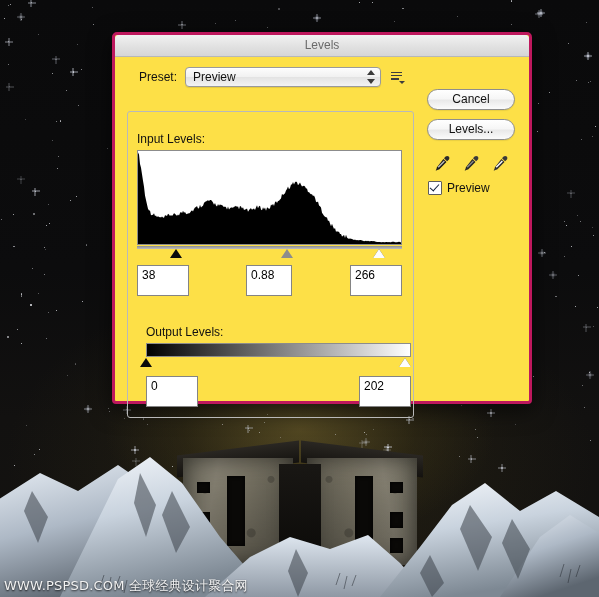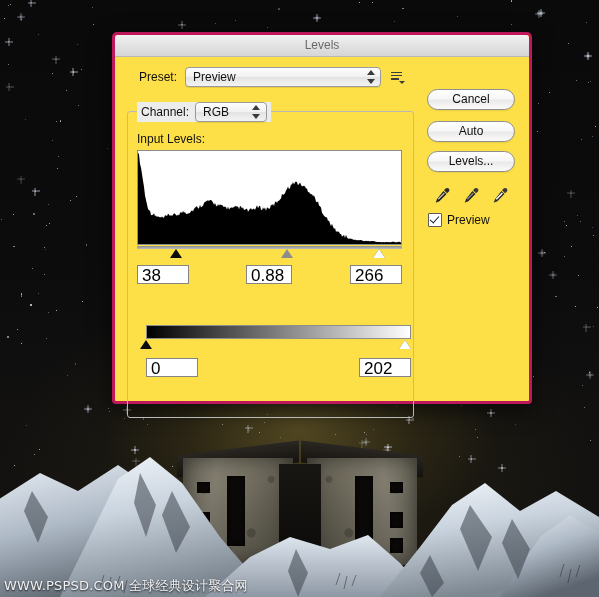--- a/index.html
+++ b/index.html
@@ -157,22 +157,22 @@
   .thumb.gray{border-bottom:9px solid #8d8d8d;}
   .thumb.white{border-bottom:9px solid #fdfdfd;filter:drop-shadow(0 0 0.6px #3c3c3c);}
   .thumb::after{
     content:"";position:absolute;left:-6px;top:9px;width:12px;height:2px;
     background:inherit;
   }
 
   
   .fields{position:relative;width:265px;height:21px;margin-top:5px;}
   .nfield{
-    position:absolute;top:0;height:19px;line-height:19px;
-    border:1px solid #848484;background:#fff;font-size:17px;color:#000;
+    position:absolute;top:0;height:31px;line-height:19px;
+    border:1px solid #848484;background:#fff;font-size:12px;color:#000;
     padding:0 4px;box-sizing:border-box;
   }
 
   
   .outwrap{position:absolute;left:9px;right:9px;top:193px;}
   .gradbar{
     width:265px;height:14px;border:1px solid #8c8c8c;box-sizing:border-box;
     background:linear-gradient(90deg,#000 0%,#ffffff 100%);
   }
   .otrack{position:relative;width:265px;height:13px;}
@@ -470,27 +470,20 @@
         <span class="stepper"></span>
       </div>
       <div class="flyout">
         <span></span>
           <span></span>
           <span></span>
       </div>
     </div>
 
     <div class="groupbox">
-      <div class="group-legend">
-        <span class="lbl">Channel:</span>
-        <div class="combo" id="channel-combo">
-          <span>RGB</span>
-          <span class="stepper"></span>
-        </div>
-      </div>
 
       <div class="group-inner">
 
         <div class="sec-label">Input Levels:</div>
 
         <div class="hist">
           <svg id="histsvg" width="263" height="93" viewBox="0 0 263 93" preserveAspectRatio="none">
               <path d="M0,93 L0,1.46 L1,3.47 L2,12.95 L3,16.71 L4,23.35 L5,29.66 L6,35.70 L7,44.39 L8,49.04 L9,53.48 L10,57.76 L11,59.61 L12,59.41 L13,64.18 L14,64.10 L15,63.70 L16,62.35 L17,64.97 L18,64.54 L19,66.34 L20,64.96 L21,66.18 L22,65.97 L23,66.53 L24,65.57 L25,66.44 L26,66.68 L27,64.16 L28,64.38 L29,65.01 L30,62.87 L31,63.51 L32,64.89 L33,63.89 L34,65.02 L35,63.67 L36,62.20 L37,62.68 L38,63.96 L39,64.75 L40,63.58 L41,64.54 L42,62.08 L43,60.63 L44,62.19 L45,59.69 L46,61.80 L47,61.06 L48,62.84 L49,63.18 L50,62.29 L51,62.62 L52,61.86 L53,60.33 L54,59.17 L55,60.46 L56,58.11 L57,56.39 L58,56.12 L59,55.11 L60,57.40 L61,57.32 L62,53.79 L63,56.44 L64,55.46 L65,54.83 L66,51.98 L67,50.63 L68,50.57 L69,49.64 L70,49.13 L71,50.01 L72,49.07 L73,48.91 L74,50.04 L75,51.39 L76,53.68 L77,51.88 L78,54.46 L79,55.50 L80,53.06 L81,54.78 L82,53.22 L83,54.35 L84,53.81 L85,55.22 L86,55.90 L87,55.59 L88,56.18 L89,58.43 L90,55.54 L91,58.59 L92,57.19 L93,56.54 L94,56.59 L95,56.86 L96,55.67 L97,55.53 L98,54.70 L99,56.07 L100,55.34 L101,58.36 L102,55.01 L103,55.60 L104,57.43 L105,56.23 L106,58.98 L107,58.47 L108,58.15 L109,57.42 L110,60.73 L111,59.14 L112,57.65 L113,57.13 L114,58.64 L115,58.01 L116,57.61 L117,59.03 L118,56.43 L119,54.32 L120,57.15 L121,55.31 L122,54.65 L123,58.51 L124,59.17 L125,56.34 L126,58.35 L127,56.54 L128,59.73 L129,56.50 L130,56.73 L131,57.88 L132,57.26 L133,53.42 L134,54.47 L135,52.76 L136,54.90 L137,51.25 L138,50.28 L139,52.01 L140,50.08 L141,49.75 L142,48.38 L143,47.43 L144,42.80 L145,44.12 L146,43.23 L147,42.28 L148,39.56 L149,38.08 L150,35.40 L151,38.22 L152,37.04 L153,33.51 L154,33.40 L155,30.94 L156,33.56 L157,31.19 L158,30.51 L159,31.29 L160,34.16 L161,33.11 L162,31.58 L163,33.87 L164,35.60 L165,34.90 L166,34.65 L167,35.47 L168,37.38 L169,37.58 L170,41.20 L171,41.03 L172,42.52 L173,43.16 L174,43.13 L175,45.05 L176,44.51 L177,46.73 L178,50.80 L179,51.28 L180,50.45 L181,54.38 L182,55.19 L183,56.47 L184,61.73 L185,63.19 L186,64.87 L187,65.68 L188,66.14 L189,66.39 L190,69.89 L191,69.44 L192,72.40 L193,75.19 L194,72.83 L195,75.41 L196,77.89 L197,76.97 L198,80.75 L199,80.37 L200,80.79 L201,80.67 L202,83.03 L203,82.92 L204,85.45 L205,84.94 L206,83.84 L207,86.88 L208,83.74 L209,86.48 L210,87.57 L211,87.66 L212,87.43 L213,87.67 L214,88.05 L215,88.55 L216,88.94 L217,88.51 L218,89.29 L219,89.07 L220,89.26 L221,89.16 L222,89.01 L223,89.04 L224,89.46 L225,89.67 L226,90.21 L227,90.10 L228,89.85 L229,90.18 L230,89.84 L231,90.14 L232,90.27 L233,90.02 L234,89.98 L235,90.18 L236,90.09 L237,90.45 L238,90.65 L239,91.04 L240,90.90 L241,90.88 L242,91.03 L243,91.32 L244,91.14 L245,90.91 L246,91.21 L247,91.36 L248,91.06 L249,91.09 L250,91.23 L251,90.89 L252,91.14 L253,91.37 L254,90.67 L255,90.68 L256,90.76 L257,91.14 L258,91.26 L259,91.16 L260,91.11 L261,90.68 L262,91.10 L263,91.38 L263,93 Z" fill="#000000"></path>
             </svg>
         </div>
@@ -502,37 +495,37 @@
           <div class="thumb white" id="thumb-white" style="left: 236.137px;"></div>
         </div>
 
         <div class="fields">
           <div class="nfield" style="left:0;width:52px;">38</div>
           <div class="nfield" style="left:109px;width:46px;">0.88</div>
           <div class="nfield" style="left:213px;width:52px;">266</div>
         </div>
 
         <div class="outwrap">
+          <div class="sec-label">Output Levels:</div>
           <div class="gradbar"></div>
           <div class="otrack">
             <div class="thumb black" style="left:-6px;top:1px;"></div>
             <div class="thumb white" style="left:253px;top:1px;"></div>
           </div>
           <div class="fields" style="margin-top:6px;">
             <div class="nfield" style="left:0;width:52px;">0</div>
             <div class="nfield" style="left:213px;width:52px;">202</div>
           </div>
         </div>
 
       </div>
     </div>
 
     <div class="rcol">
       <div class="btn">Cancel</div>
-      <div class="btn gap">Auto</div>
       <div class="btn">Levels...</div>
 
       <div class="droppers">
         <div class="dropper">
           <svg width="18" height="18" viewBox="0 0 18 18">
             <path d="M12.6 2.6c.9-.9 2.3-.9 3.1 0 .9.9.9 2.3 0 3.1l-1.6 1.6-3.1-3.1z" fill="#2b2b2b"></path>
             <path d="M10.4 5.0l3.1 3.1-7.4 7.4-1.2.3-2.2.9.9-2.2.3-1.2z" fill="#1a1a1a"></path>
             <path d="M10.9 6.6l1.0 1.0-6.2 6.2-1.0-1.0z" fill="#f2f2f2" opacity=".75"></path>
           </svg>
         </div>

